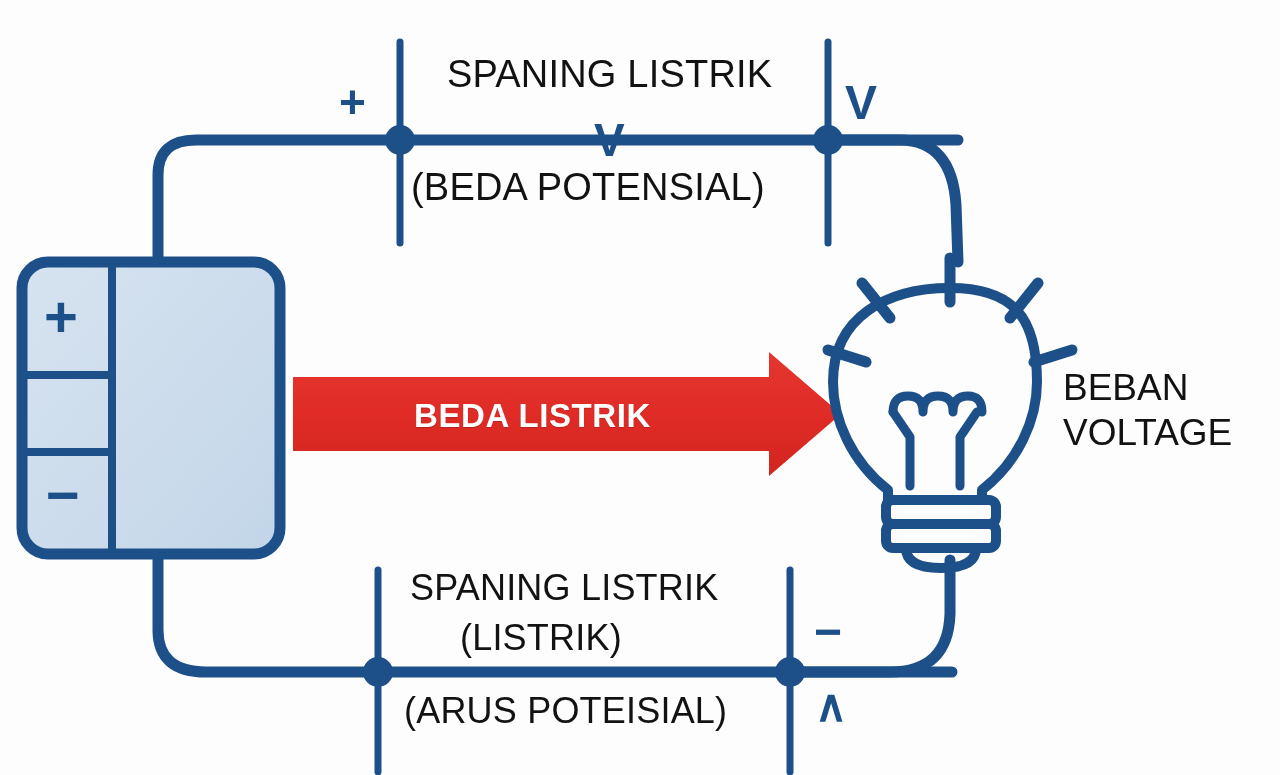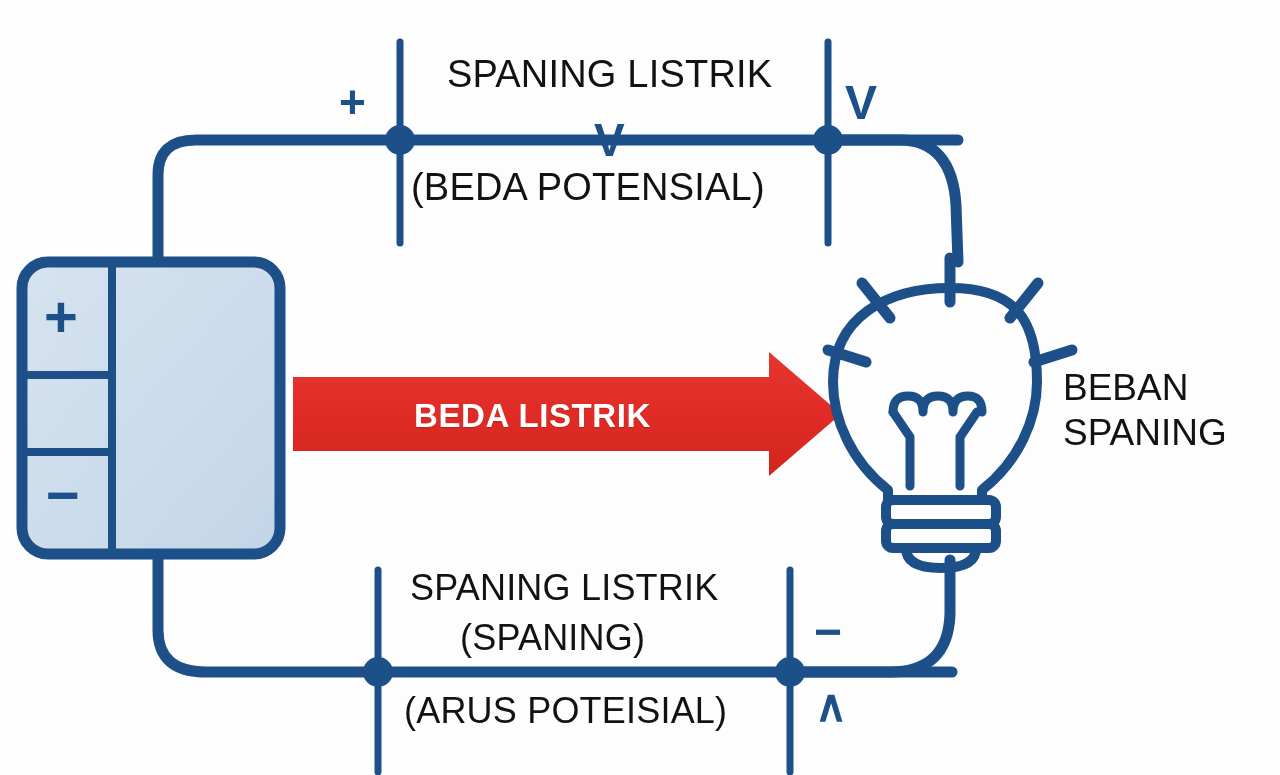--- a/index.html
+++ b/index.html
@@ -145,31 +145,31 @@
   <div class="lbl lbl-big" style="left:411px; top:168px;">(BEDA POTENSIAL)</div>
 
   <div class="sym" style="left:594px; top:117px; font-size:46px;">V</div>
 
   <div class="sym" style="left:339px; top:79px; font-size:46px;">+</div>
 
   <div class="sym" style="left:845px; top:79px; font-size:48px;">V</div>
 
   <div class="lbl lbl-mid" style="left:410px; top:570px;">SPANING LISTRIK</div>
 
-  <div class="lbl lbl-mid" style="left:460px; top:620px;">(SPANING)</div>
+  <div class="lbl lbl-mid" style="left:460px; top:620px;">(LISTRIK)</div>
 
   <div class="lbl lbl-mid" style="left:404px; top:693px;">(ARUS POTEISIAL)</div>
 
   <div class="sym" style="left:814px; top:608px; font-size:48px;">−</div>
 
   <div class="sym" style="left:815px; top:684px; font-size:44px;">∧</div>
 
   <div class="sym" style="left:44px; top:288px; font-size:58px;">+</div>
 
   <div class="sym" style="left:46px; top:466px; font-size:58px;">−</div>
 
   <div class="arrow-text" style="left:414px; top:397px;">BEDA LISTRIK</div>
 
   <div class="beban" style="left:1063px; top:366px;">BEBAN</div>
 
-  <div class="beban" style="left:1063px; top:411px;">SPANING</div>
+  <div class="beban" style="left:1063px; top:411px;">VOLTAGE</div>
 
 </div>
 
 </body></html>

